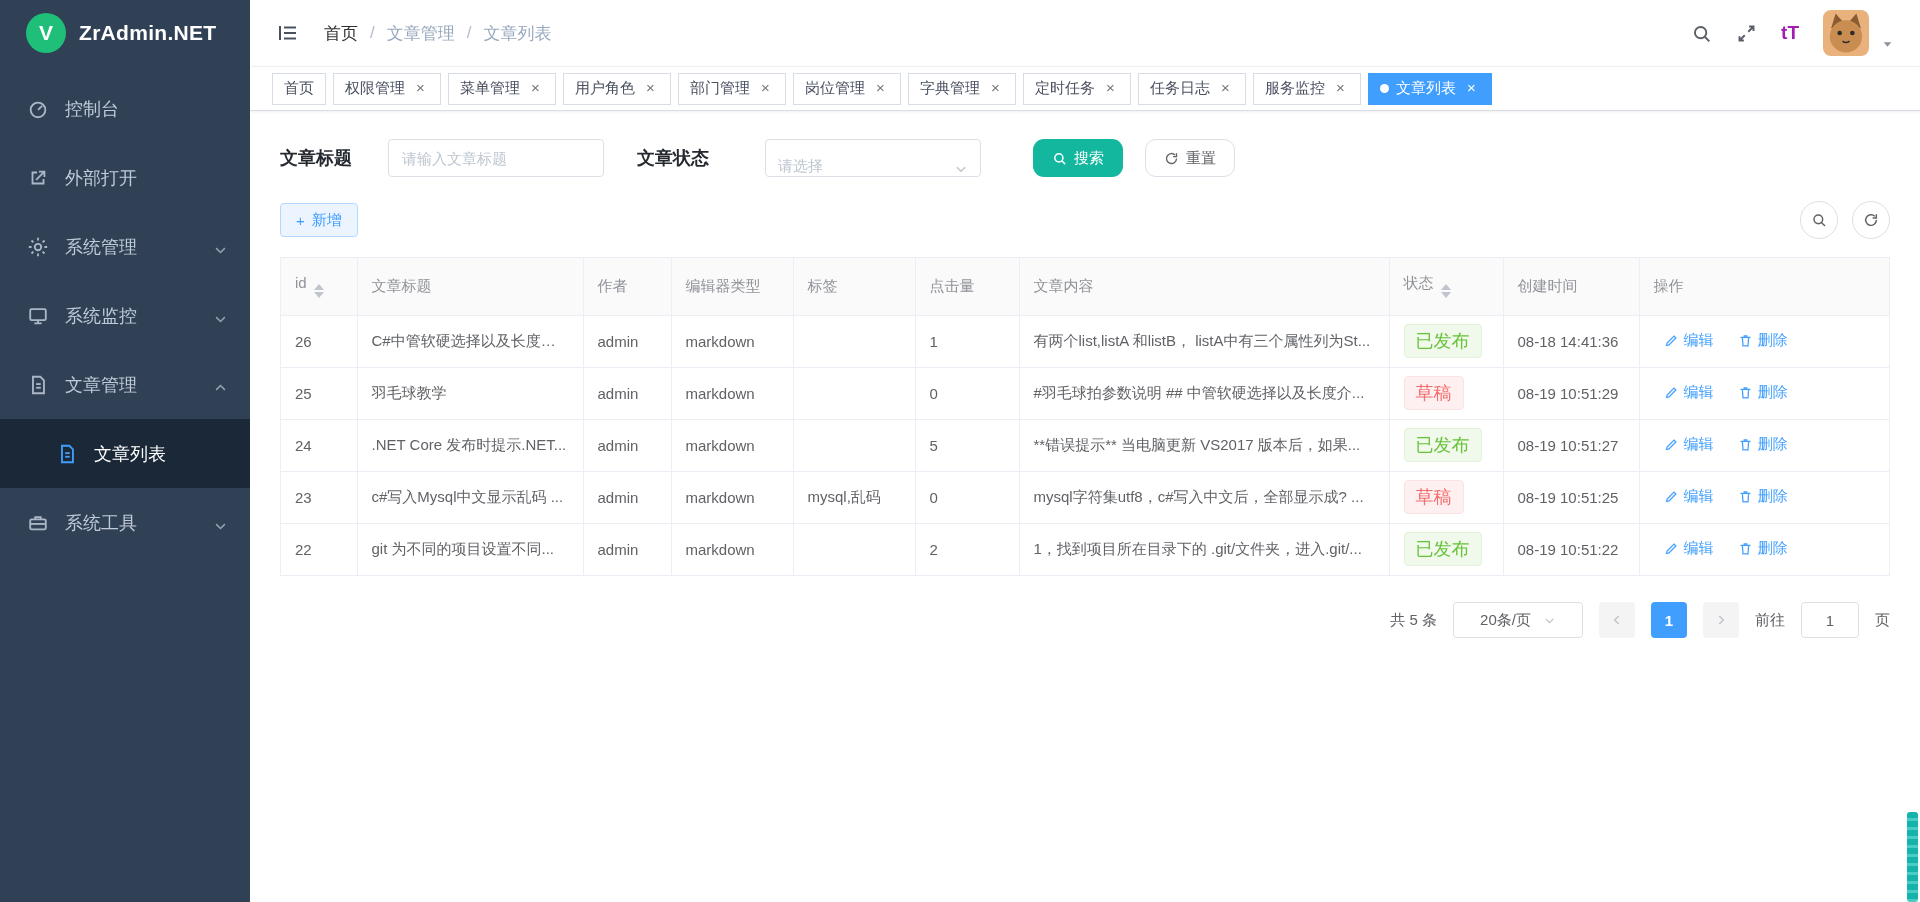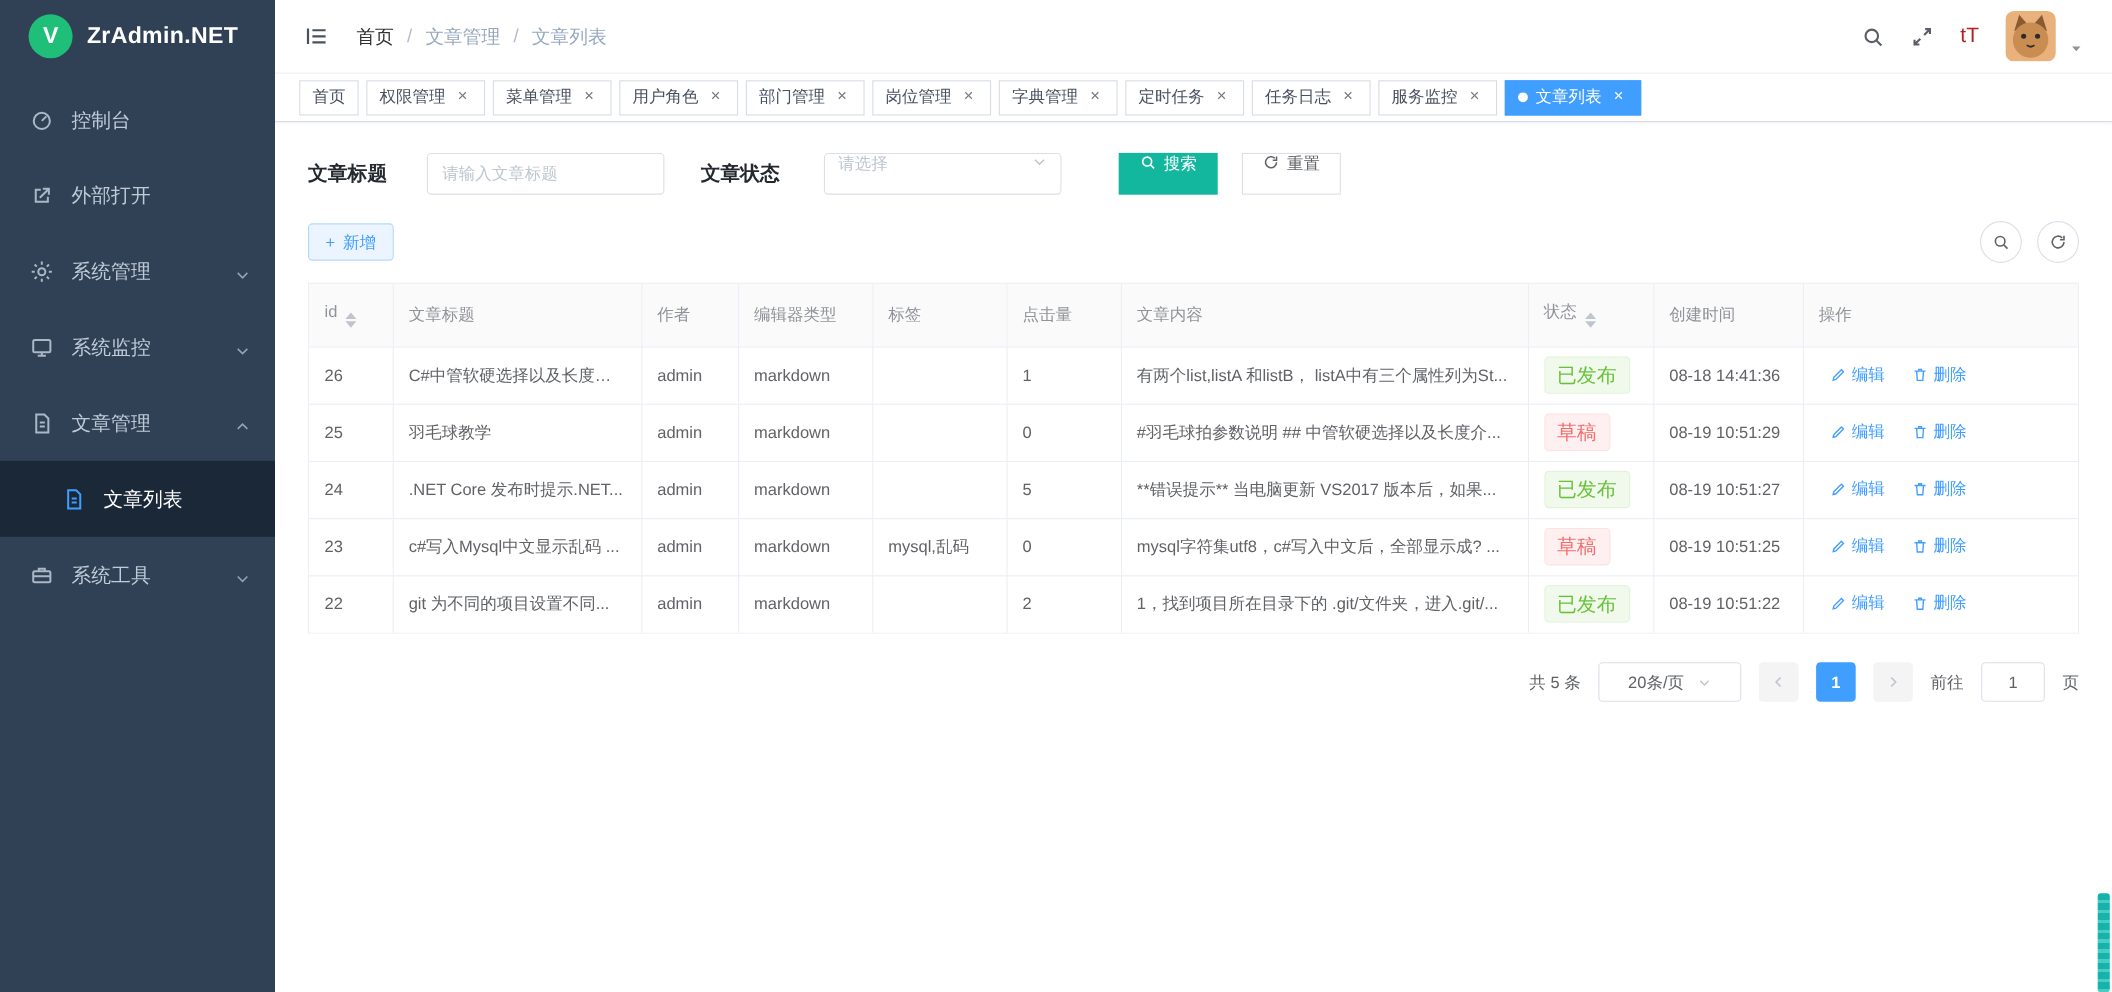--- a/index.html
+++ b/index.html
@@ -23,44 +23,44 @@
   
   .main{margin-left:250px;height:769px;display:flex;flex-direction:column;position:relative}
   .topbar{height:66px;display:flex;align-items:center;padding:0 26px;flex:0 0 auto}
   .hamburger{color:#49525c;display:flex;cursor:pointer}
   .breadcrumb{margin-left:24px;font-size:17px;display:flex;align-items:center;gap:12px}
   .crumb-first{color:#303133}
   .crumb{color:#97a8be}
   .crumb-sep{color:#b4bccc}
   .topbar-right{margin-left:auto;display:flex;align-items:center;gap:24px;color:#5a5e66}
   .top-icon{display:flex;cursor:pointer;color:#5a5e66}
-  .font-size-icon{font-size:19px;font-weight:normal;color:#b91c1c;cursor:pointer}
+  .font-size-icon{font-size:19px;font-weight:bold;color:#a21caf;cursor:pointer}
   .avatar{width:46px;height:46px;border-radius:8px;overflow:hidden;cursor:pointer;flex:0 0 auto}
   .avatar svg{width:46px;height:46px;display:block}
   .avatar-caret{color:#8c939d;display:flex;cursor:pointer;margin-left:-12px;margin-top:22px}
   
   .tags-bar{height:45px;display:flex;align-items:center;gap:7px;padding:0 22px;flex:0 0 auto;
     border-top:1px solid #eef0f3;border-bottom:1px solid #d8dce5;box-shadow:0 1px 3px rgba(0,0,0,.07)}
   .tag{display:inline-flex;align-items:center;gap:7px;height:32px;padding:0 11px;border:1px solid #d8dce5;
     background:#fff;color:#495060;font-size:15px;cursor:pointer;white-space:nowrap}
   .tag-close{font-size:15px;color:#73767a;width:17px;height:17px;line-height:15px;text-align:center;border-radius:50%}
   .tag.active{background:#409eff;border-color:#409eff;color:#fff}
   .tag.active .tag-close{color:#fff}
   .tag-dot{width:9px;height:9px;border-radius:50%;background:#fff;display:inline-block}
   
   .filter-row{display:flex;align-items:center;padding:28px 30px 8px;flex:0 0 auto}
   .filter-label{font-size:18px;font-weight:bold;color:#24292f;white-space:nowrap}
   .status-label{margin-left:33px}
   .text-input{width:216px;height:38px;border:1px solid #dcdfe6;border-radius:4px;padding:0 13px;
     font-size:15px;color:#606266;margin-left:36px;outline:none}
   .text-input::placeholder{color:#bec6d0}
   .select{width:216px;height:38px;border:1px solid #dcdfe6;border-radius:4px;padding:0 12px;display:flex;
-    align-items:flex-start;justify-content:space-between;color:#bec6d0;font-size:15px;margin-left:40px;cursor:pointer;background:#fff}
+    align-items:flex-end;justify-content:space-between;color:#bec6d0;font-size:15px;margin-left:56px;cursor:pointer;background:#fff}
   .select .sel-caret{color:#c0c4cc;display:flex}
-  .btn{height:38px;border-radius:0;font-size:15px;display:inline-flex;gap:7px;
+  .btn{height:38px;border-radius:11px;font-size:15px;display:inline-flex;align-items:center;gap:7px;
     padding:0 18px;cursor:pointer;border:1px solid transparent;background:#fff}
   .btn-search{background:#12b79e;color:#fff;margin-left:52px}
   .btn-reset{border-color:#dcdfe6;color:#606266;margin-left:22px}
   .btn svg{width:15px;height:15px}
   
   .toolbar-row{display:flex;align-items:center;padding:16px 30px 18px;flex:0 0 auto}
   .btn-add{background:#ecf5ff;border:1px solid #b3d8ff;color:#409eff;height:34px;padding:0 15px;border-radius:4px;
     display:inline-flex;align-items:center;gap:7px;font-size:15px;cursor:pointer}
   .toolbar-right{margin-left:auto;display:flex;gap:14px}
   .circle-btn{width:38px;height:38px;border-radius:50%;border:1px solid #dcdfe6;display:flex;align-items:center;

